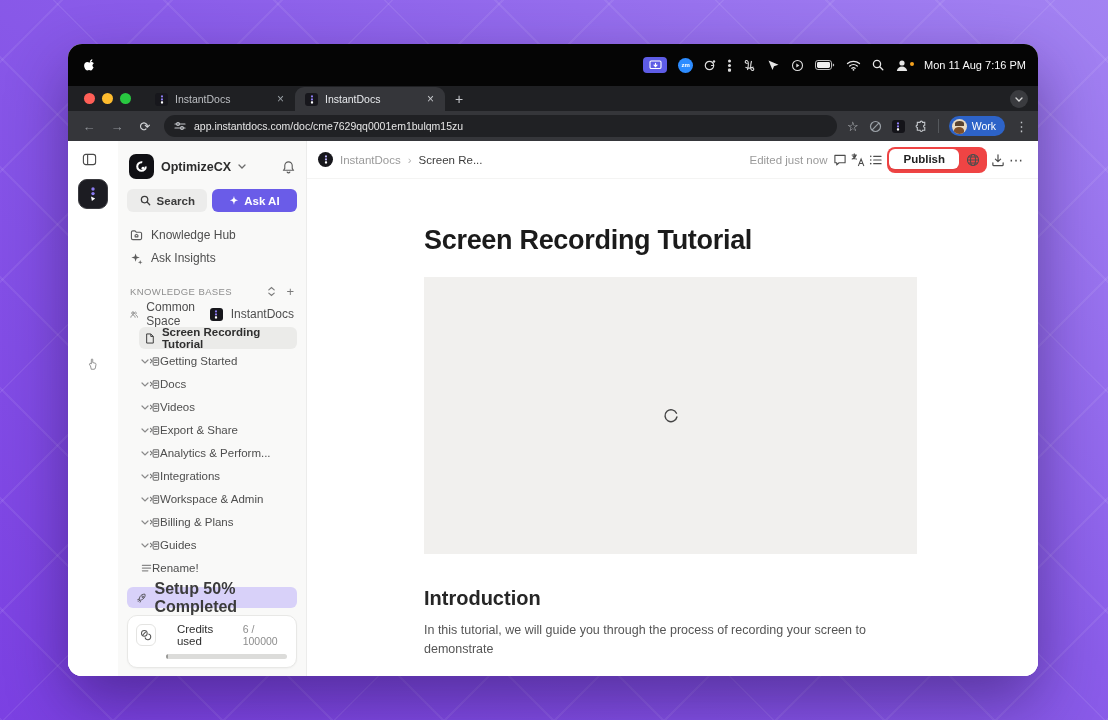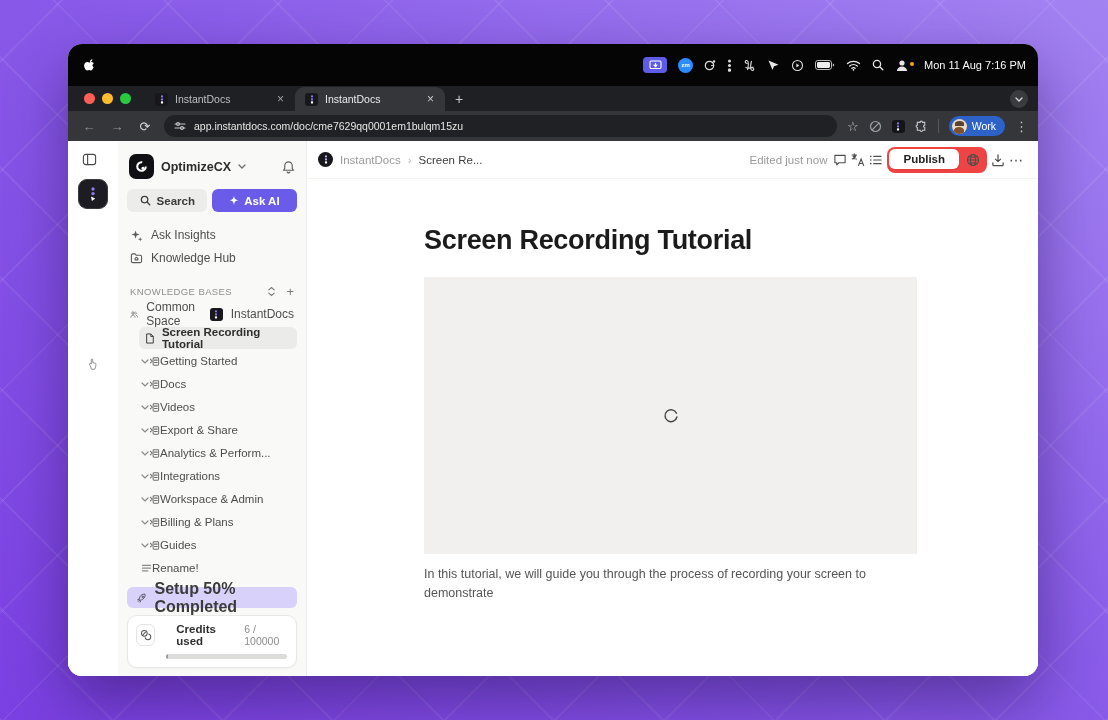--- a/index.html
+++ b/index.html
@@ -86,21 +86,21 @@
   .tree { margin-top:3px; display:flex; flex-direction:column; gap:1px; }
   .treesel { display:flex; align-items:center; gap:7px; height:22px; border-radius:6px; background:#ebebe9; padding:0 6px; margin-left:12px; color:#2f2f2f; font-weight:600; font-size:11.5px; }
   .treerow { display:flex; align-items:center; gap:0; height:22px; padding:0 4px 0 14px; color:#4e4e4e; font-size:11.5px; }
   .treerow .chev { color:#8a8a8a; display:flex; }
   .treerow .ticn { color:#6e6e6e; display:flex; }
   .flexspace { flex:1; }
   .setupbtn { height:21px; background:#d8d1f9; border-radius:6px; display:flex; align-items:center; gap:8px; padding:0 10px; color:#3b3b3b; font-size:16px; font-weight:600; }
   .creditcard { margin-top:7px; background:#fff; border:1px solid #e8e8e6; border-radius:10px; padding:7px 9px 8px 8px; box-shadow:0 1px 2px rgba(0,0,0,.04); }
   .credittop { display:flex; align-items:center; gap:8px; }
   .coinbox { width:22px; height:22px; border:1px solid #e4e4e2; border-radius:6px; display:flex; align-items:center; justify-content:center; color:#555; }
-  .creditlabel { font-size:11.5px; font-weight:700; color:#2e2e2e;margin-left:13px; }
+  .creditlabel { font-size:11.5px; font-weight:400; color:#2e2e2e;margin-left:13px; }
   .creditval { margin-left:auto; font-size:10.5px; color:#8d8d8d; }
   .progress { margin:7px 0 0 30px; height:5px; border-radius:3px; background:#dcdcda; overflow:hidden; }
   .progress .fill { height:100%; width:2%; background:#9a9a98; border-radius:3px; }
   
   .main { flex:1; display:flex; flex-direction:column; min-width:0; background:#fff; }
   .dochead { height:38px; flex:0 0 auto; display:flex; align-items:center; padding:0 14px 0 11px; border-bottom:1px solid #f4f4f3; }
   .crumb { display:flex; align-items:center; gap:7px; font-size:11.5px; }
   .crumbicon { width:15px; height:15px; border-radius:50%; background:#17171c; display:flex; align-items:center; justify-content:center; }
   .crumb .c1 { color:#9a9a9a; }
   .crumb .csep { color:#b5b5b5; }
@@ -335,32 +335,32 @@
               </svg>
             <span>Search</span>
           </div>
           <div class="askai">
             <span style="font-size:10px;">✦</span>
             <span>Ask AI</span>
           </div>
         </div>
         <div class="navlist">
           <div class="navitem">
+            <svg width="13" height="12" viewBox="0 0 14 13" fill="none" stroke="#5c5c5c" stroke-width="1.2" stroke-linejoin="round">
+                <path d="M1.5 3.5a1.5 1.5 0 0 1 1.5-1.5h2.4l1.3 1.5H11a1.5 1.5 0 0 1 1.5 1.5v5A1.5 1.5 0 0 1 11 11.5H3A1.5 1.5 0 0 1 1.5 10z"></path>
+                <path d="M5.5 8.5V6.8L7 5.8l1.5 1V8.5z"></path>
+              </svg>
+            <span>Knowledge Hub</span>
+          </div>
+          <div class="navitem">
             <svg width="13" height="13" viewBox="0 0 14 14" fill="#5c5c5c">
                 <path d="M6 1.5 7.1 4.9 10.5 6 7.1 7.1 6 10.5 4.9 7.1 1.5 6 4.9 4.9z"></path>
                 <path d="M11 8.5 11.6 10.4 13.5 11 11.6 11.6 11 13.5 10.4 11.6 8.5 11 10.4 10.4z"></path>
               </svg>
             <span>Ask Insights</span>
-          </div>
-          <div class="navitem">
-            <svg width="13" height="12" viewBox="0 0 14 13" fill="none" stroke="#5c5c5c" stroke-width="1.2" stroke-linejoin="round">
-                <path d="M1.5 3.5a1.5 1.5 0 0 1 1.5-1.5h2.4l1.3 1.5H11a1.5 1.5 0 0 1 1.5 1.5v5A1.5 1.5 0 0 1 11 11.5H3A1.5 1.5 0 0 1 1.5 10z"></path>
-                <path d="M5.5 8.5V6.8L7 5.8l1.5 1V8.5z"></path>
-              </svg>
-            <span>Knowledge Hub</span>
           </div>
         </div>
         <div class="sechead">
           <span class="stitle">KNOWLEDGE BASES</span>
           <span class="sicons">
             <span>
               <svg width="9" height="11" viewBox="0 0 10 12" fill="none" stroke="#7a7a7a" stroke-width="1.3" stroke-linecap="round">
                   <path d="M2 4.2 5 1.5 8 4.2M2 7.8 5 10.5 8 7.8"></path>
                 </svg>
             </span>
@@ -620,20 +620,21 @@
           </div>
         </div>
         <div class="docbody">
           <div class="doccol">
             <div class="doctitle">Screen Recording Tutorial</div>
             <div class="mediaph">
               <svg class="spin" width="16" height="16" viewBox="0 0 16 16" fill="none" stroke="#444" stroke-width="1.4" stroke-linecap="round">
                   <path d="M13.5 5.2A6 6 0 1 0 13.9 9"></path>
                 </svg>
             </div>
+            <div class="h2">Introduction</div>
             <div class="para">In this tutorial, we will guide you through the process of recording your screen to demonstrate</div>
           </div>
         </div>
       </div>
 
     </div>
   </div>
 </div>
 
 </body></html>

